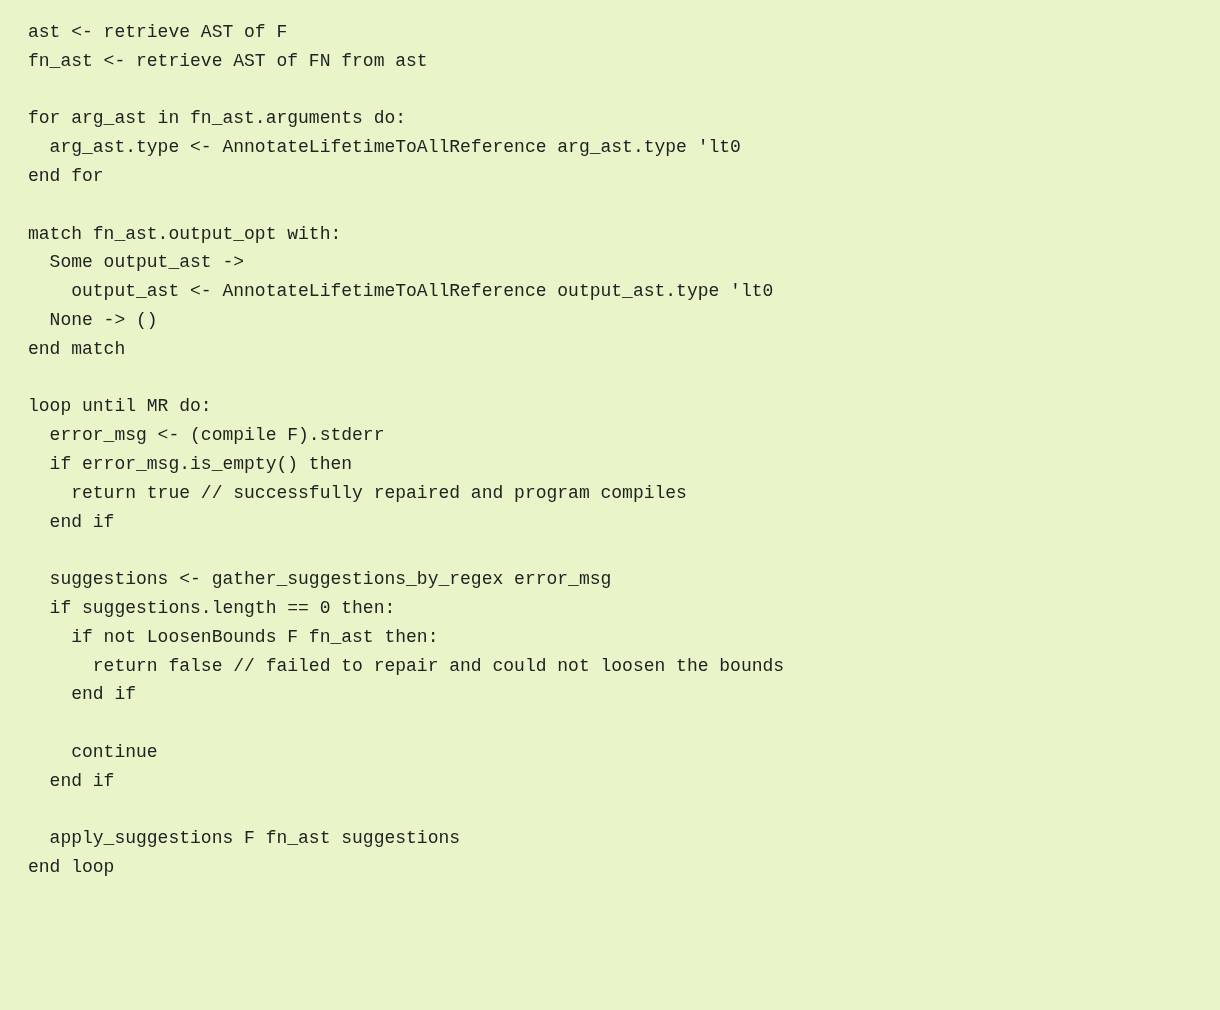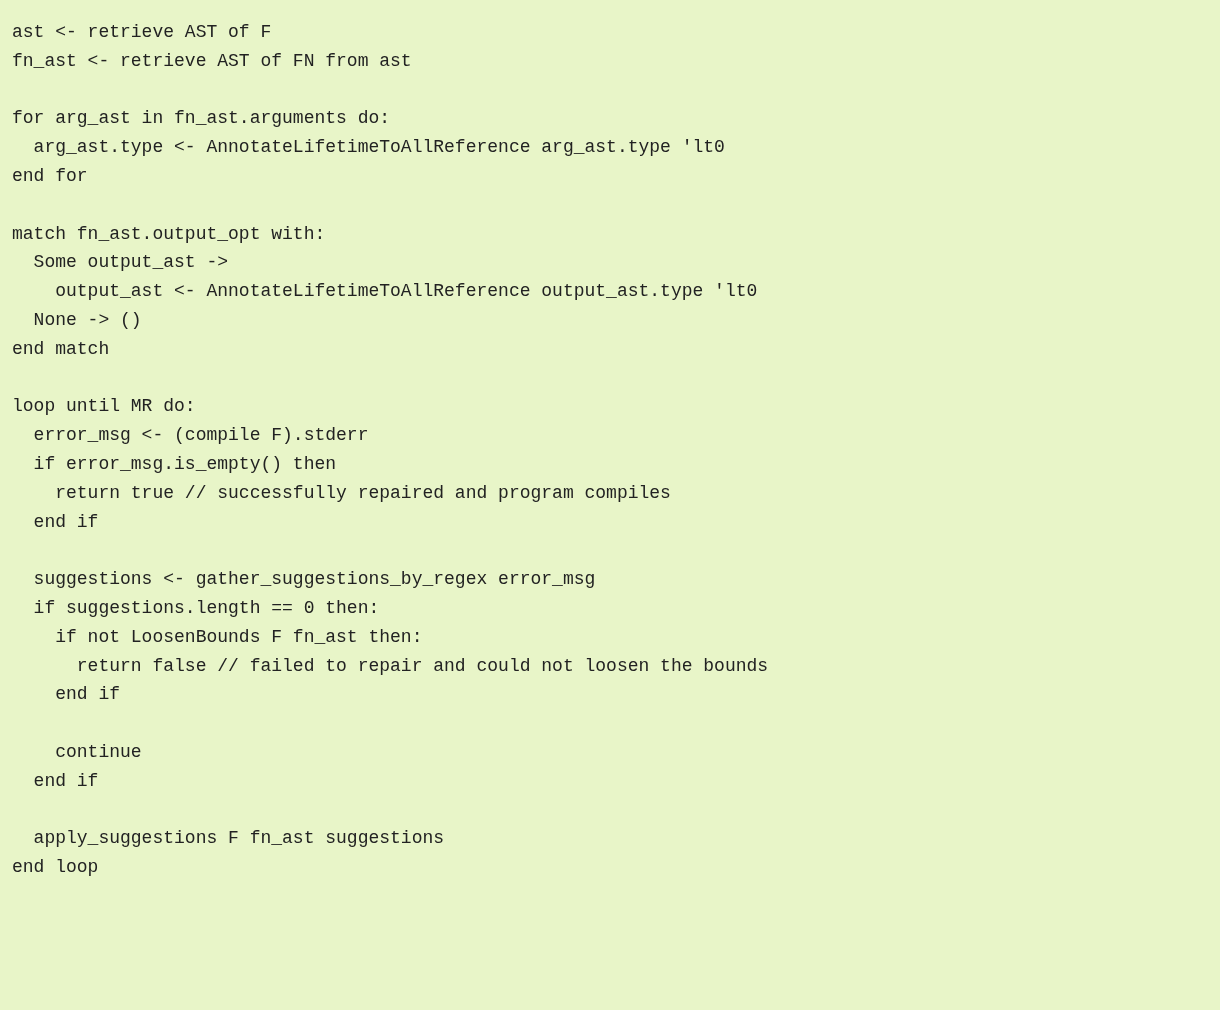--- a/index.html
+++ b/index.html
@@ -13,21 +13,21 @@
       height: 1010px;
       background-color: #e8f5c8;
       font-family: 'Courier New', Courier, monospace;
       overflow: hidden;
     }
 
     .code-container {
       width: 1220px;
       height: 1010px;
       background-color: #e8f5c8;
-      padding: 18px 12px;
+      padding: 18px 28px;
       overflow: hidden;
     }
 
     .code-block {
       font-family: 'Courier New', Courier, monospace;
       font-size: 18px;
       line-height: 1.6;
       color: #222;
       white-space: pre;
     }

